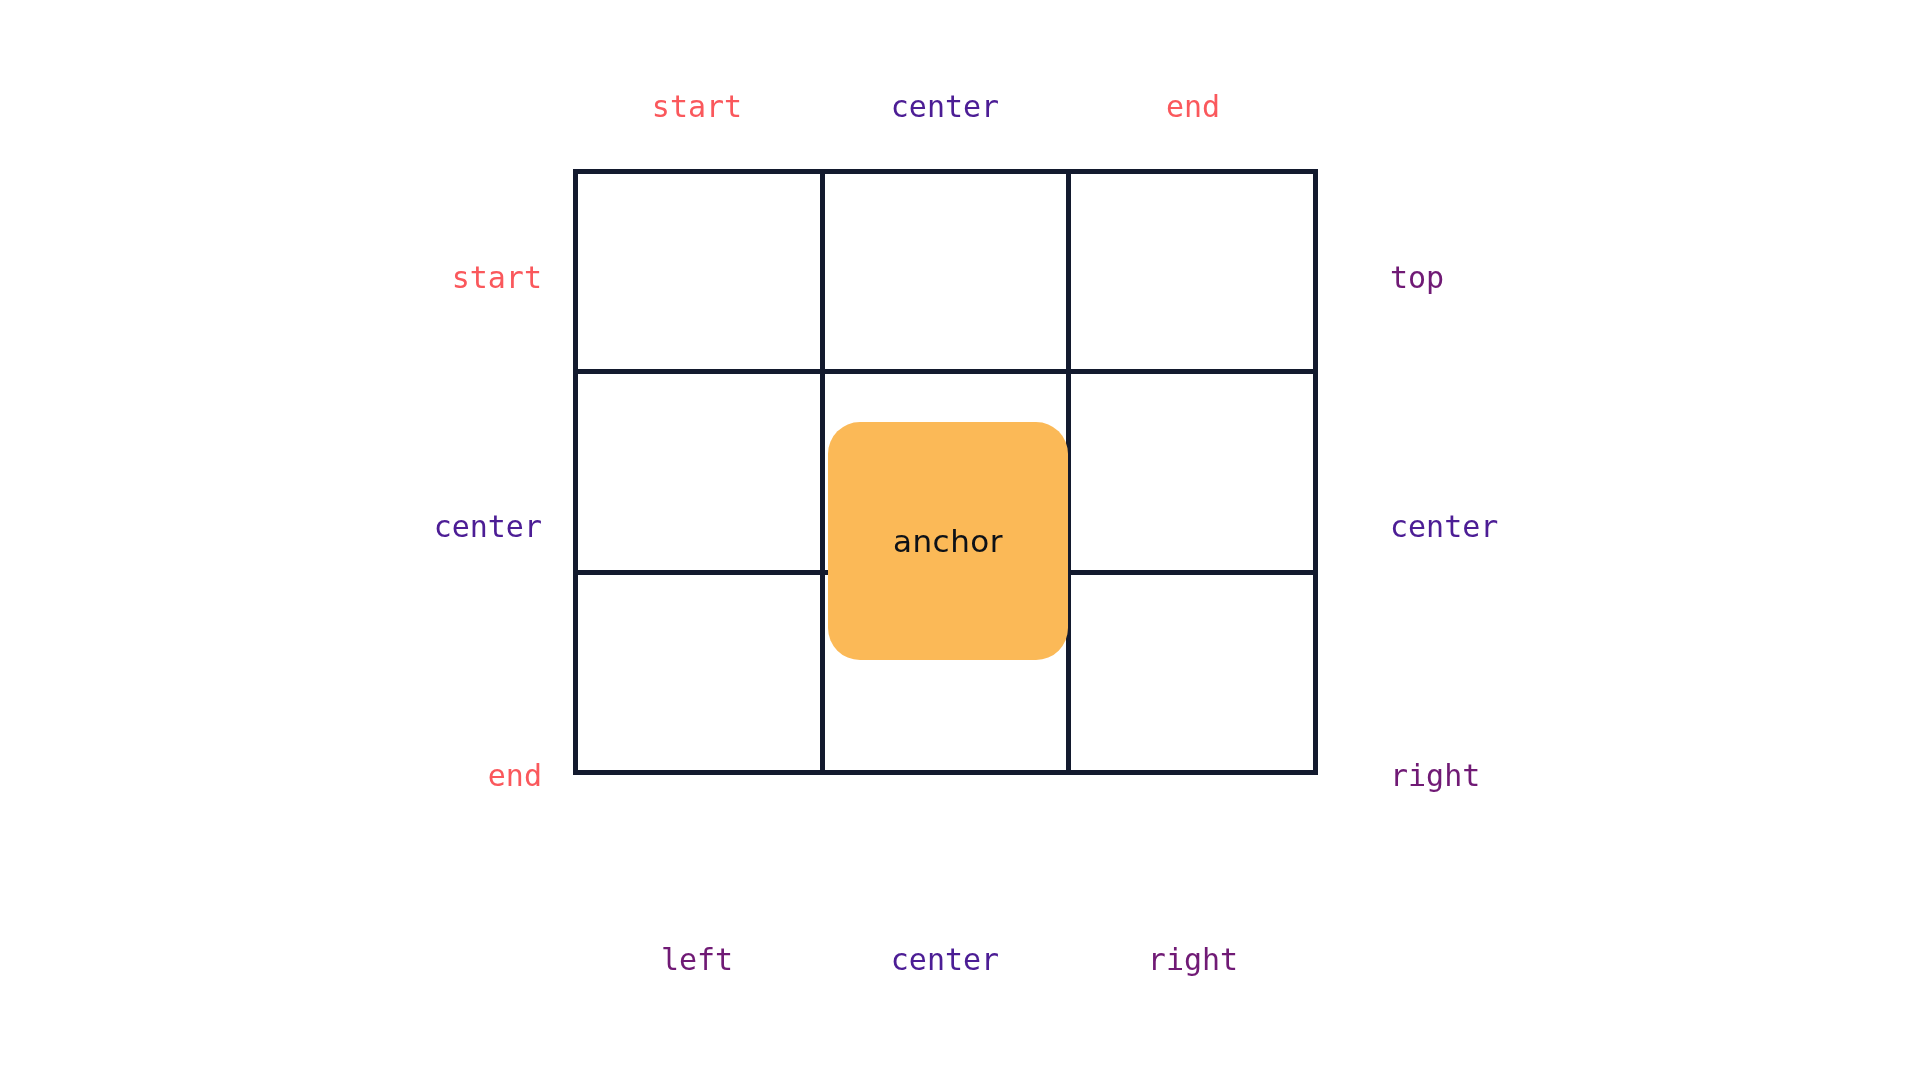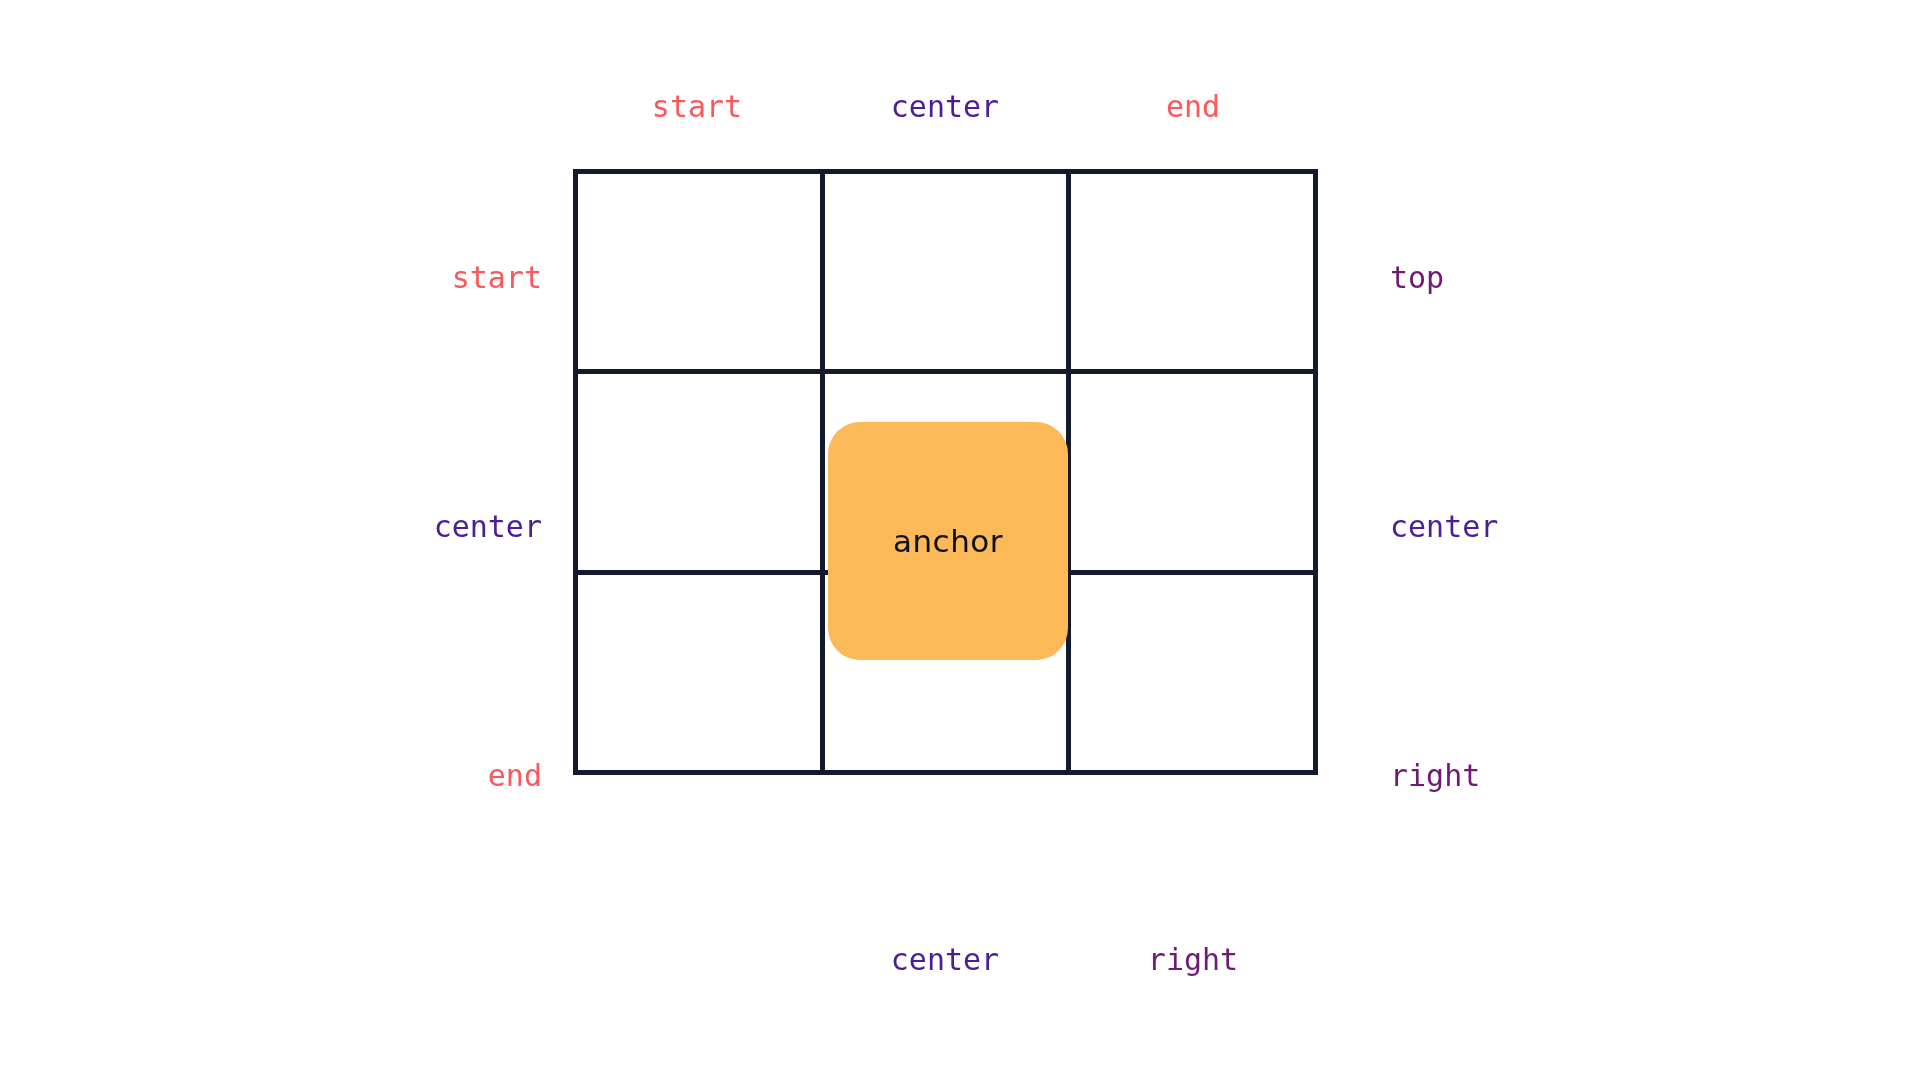--- a/index.html
+++ b/index.html
@@ -134,20 +134,21 @@
   <div class="edge-label label-top col-2 c-red">end</div>
 
   <div class="edge-label label-left row-0 c-red">start</div>
   <div class="edge-label label-left row-1 c-gray">center</div>
   <div class="edge-label label-left row-2 c-red">end</div>
 
   <div class="edge-label label-right row-0 c-blue">top</div>
   <div class="edge-label label-right row-1 c-gray">center</div>
   <div class="edge-label label-right row-2 c-blue">right</div>
 
+  <div class="edge-label label-bottom col-0 c-blue">left</div>
   <div class="edge-label label-bottom col-1 c-gray">center</div>
   <div class="edge-label label-bottom col-2 c-blue">right</div>
 
   <div id="grid-wrapper">
 
     <div id="grid">
       <div class="grid-cell"></div>
       <div class="grid-cell"></div>
       <div class="grid-cell"></div>
 

